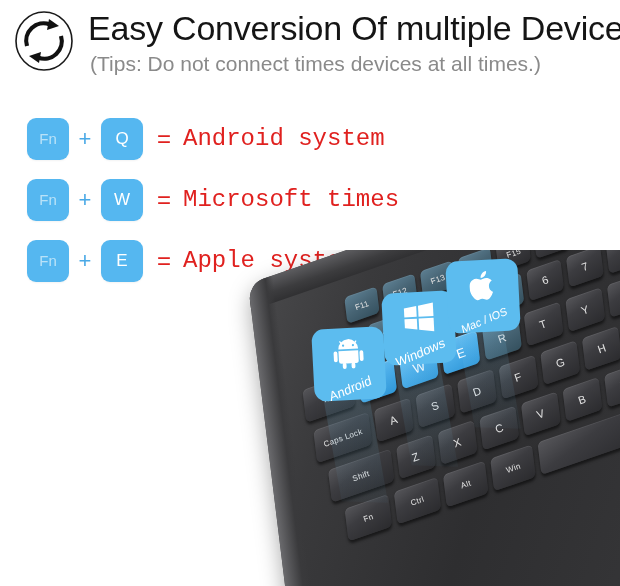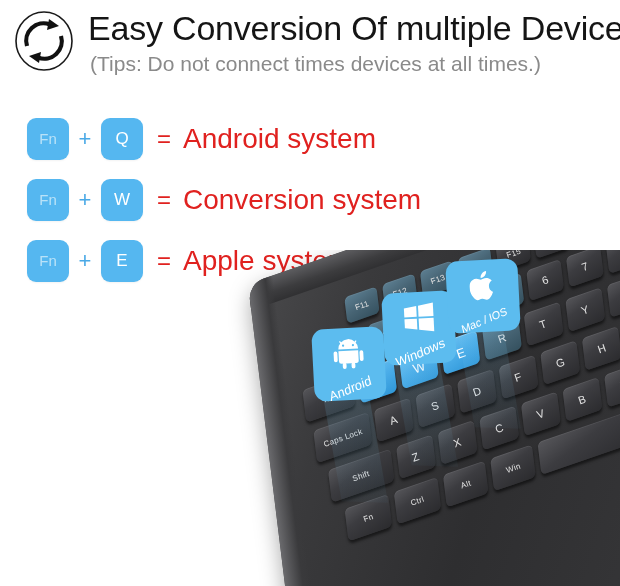--- a/index.html
+++ b/index.html
@@ -43,22 +43,22 @@
   .plus{
     width:32px;text-align:center;color:#4aa9e6;
     font-size:22px;line-height:22px;font-weight:400;flex:0 0 auto;
   }
   .equals{
     width:34px;text-align:center;color:#e0211f;
     font-size:24px;line-height:24px;font-weight:400;flex:0 0 auto;
     margin-left:4px;
   }
   .sys-label{
-    color:#e0211f;font-size:28px;line-height:26px;
-    white-space:nowrap;font-weight:400;flex:0 0 auto;margin-left:2px;
+    color:#e0211f;font-size:24px;line-height:26px;
+    white-space:nowrap;font-weight:400;flex:0 0 auto;margin-left:2px;font-family:Liberation Mono, monospace;
   }
 
   
   .kb-stage{position:absolute;left:0;top:250px;width:620px;height:336px;overflow:hidden;}
 
   
   .kb-body{
     position:absolute;
     left:248px;top:34px;
     width:560px;height:420px;
@@ -182,21 +182,21 @@
 
     <div class="combo-row">
       <div class="keycap fn">
         <span class="cap-label">Fn</span>
       </div>
       <div class="plus">+</div>
       <div class="keycap letter">
         <span class="cap-label">W</span>
       </div>
       <div class="equals">=</div>
-      <div class="sys-label">Conversion system</div>
+      <div class="sys-label">Microsoft times</div>
     </div>
 
     <div class="combo-row">
       <div class="keycap fn">
         <span class="cap-label">Fn</span>
       </div>
       <div class="plus">+</div>
       <div class="keycap letter">
         <span class="cap-label">E</span>
       </div>

